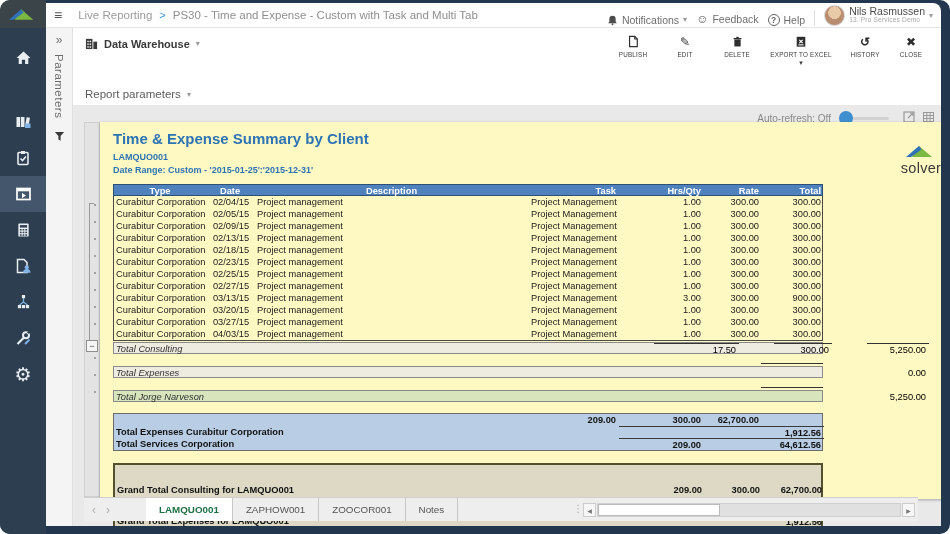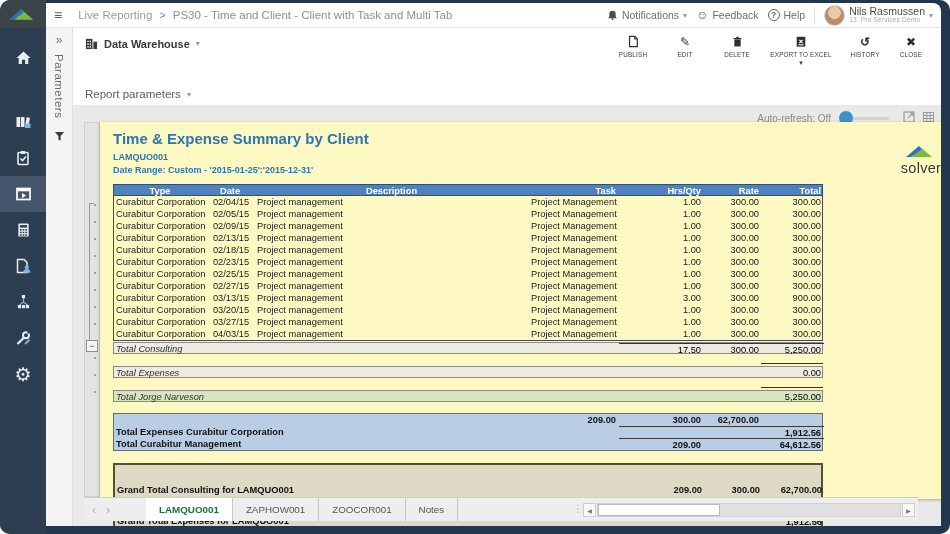--- a/index.html
+++ b/index.html
@@ -7,21 +7,21 @@
 
   .frame { position: relative; width: 950px; height: 534px; background: #22374e; border-radius: 10px; overflow: hidden; }
 
   
   .logo-box { position: absolute; left: 0; top: 0; width: 46px; height: 28px; background: #3b4449; border-top-left-radius: 10px; display: flex; align-items: center; justify-content: center; z-index: 3; }
   .topbar { position: absolute; left: 46px; top: 3px; right: 9px; height: 25px; background: #ffffff; border-top-right-radius: 8px; border-bottom: 1px solid #e6e6e6; display: flex; align-items: center; padding: 0 8px 0 6px; z-index: 2; }
   .hamburger { font-size: 14px; color: #555; padding: 0 8px 0 2px; cursor: pointer; }
   .crumb-section { font-size: 11.5px; color: #9b9b9b; margin-left: 8px; }
   .crumb-sep { font-size: 11px; color: #3f9bd8; margin: 0 7px; }
   .crumb-page { font-size: 11.5px; color: #8f8f8f; }
-  .tb-right { margin-left: auto; display: flex; align-items: center; gap: 9px; }
+  .tb-right { margin-left: auto; display: flex; align-items: flex-end; gap: 9px; }
   .tb-item { display: flex; align-items: center; gap: 4px; font-size: 10.5px; color: #6e6e6e; cursor: pointer; }
   .chev { font-size: 8px; color: #9a9a9a; }
   .smiley { font-size: 12px; color: #555; }
   .help-q { width: 12px; height: 12px; border: 1.2px solid #666; border-radius: 50%; font-size: 8.5px; color: #666; display: flex; align-items: center; justify-content: center; font-weight: bold; }
   .tb-divider { width: 1px; height: 16px; background: #dddddd; }
   .avatar { width: 21px; height: 21px; border-radius: 50%; background: radial-gradient(circle at 50% 35%, #e8c9a8 0 40%, #b98d6f 41% 100%); border: 1px solid #d0d0d0; }
   .user-names { display: flex; flex-direction: column; line-height: 1.05; }
   .user-name { font-size: 10.5px; color: #4a4a4a; }
   .user-sub { font-size: 6.5px; color: #a8a8a8; letter-spacing: .2px; }
 
@@ -85,21 +85,21 @@
   .tbody { border: 1px solid #4a4a4a; border-top: none; }
   .trow { color: #1b1b1b; }
   .trow .c { white-space: nowrap; overflow: hidden; }
   .t-type { padding-left: 2px; }
   .t-date { padding-left: 2px; text-align: center; }
   .t-desc { padding-left: 3px; }
   .t-task { padding-left: 2px; }
   .num { text-align: right; padding-right: 3px; }
 
   .brow { display: grid; grid-template-columns: 505px 85px 58px 62px; height: 12px; line-height: 12px; font-size: 9.3px; }
-  .band { border: 1px solid #8a8a8a; }
+  .band { border: 1px solid #8a8a8a; gap: 35px; }
   .band .b-label { font-style: italic; color: #333; padding-left: 2px; }
   .band.beige { background: #eeece1; }
   .band.green { background: #d7e4bc; }
   .band + .band { margin-top: 12px; }
   .band:first-of-type { margin-top: 1px; }
   .band.beige:first-of-type .num { border-top: 1px solid #333; }
   .rule { position: absolute; width: 62px; height: 0; border-top: 1px solid #333; left: 661px; }
 
   .block { border: 1px solid #6b6b6b; }
   .block-blue { margin-top: 11px; background: #b9cde4; }
@@ -137,21 +137,21 @@
     <svg width="28" height="13" viewBox="0 0 30 13">
       <polygon points="13,1 26,12 6,12" fill="#7cb942"></polygon>
       <polygon points="0,12 13,1 15.5,4.5 5,12" fill="#2f72b8"></polygon>
     </svg>
   </div>
 
   <div class="topbar">
     <span class="hamburger">≡</span>
     <span class="crumb-section">Live Reporting</span>
     <span class="crumb-sep">&gt;</span>
-    <span class="crumb-page">PS30 - Time and Client - Client with Task and Multi Tab</span>
+    <span class="crumb-page">PS30 - Time and Expense - Custom with Task and Multi Tab</span>
     <div class="tb-right">
       <div class="tb-item">
         <svg width="11" height="12" viewBox="0 0 14 14">
             <path d="M7 1.5 a4 4 0 0 1 4 4 V9 l1.5 2 H1.5 L3 9 V5.5 a4 4 0 0 1 4 -4 Z" fill="#4d4d4d"></path>
             <circle cx="7" cy="12.4" r="1.2" fill="#4d4d4d"></circle>
           </svg>
         <span>Notifications</span>
         <span class="chev">▾</span>
       </div>
       <div class="tb-item">
@@ -550,21 +550,21 @@
               </div>
 
               <div class="brow">
                 <span class="c b-label">Total Expenses Curabitur Corporation</span>
                 <span class="c num"></span>
                 <span class="c num"></span>
                 <span class="c num">1,912.56</span>
               </div>
 
               <div class="brow">
-                <span class="c b-label">Total Curabitur Management</span>
+                <span class="c b-label">Total Services Corporation</span>
                 <span class="c num">209.00</span>
                 <span class="c num"></span>
                 <span class="c num">64,612.56</span>
               </div>
             </div>
 
           <div class="block block-tan">
 
               <div class="brow">
                 <span class="c b-label">Grand Total Consulting for LAMQUO001</span>

